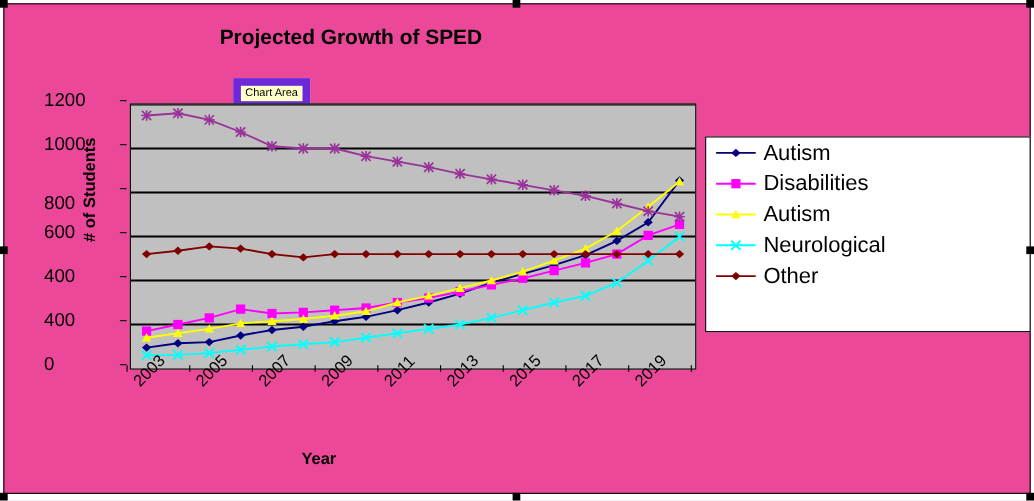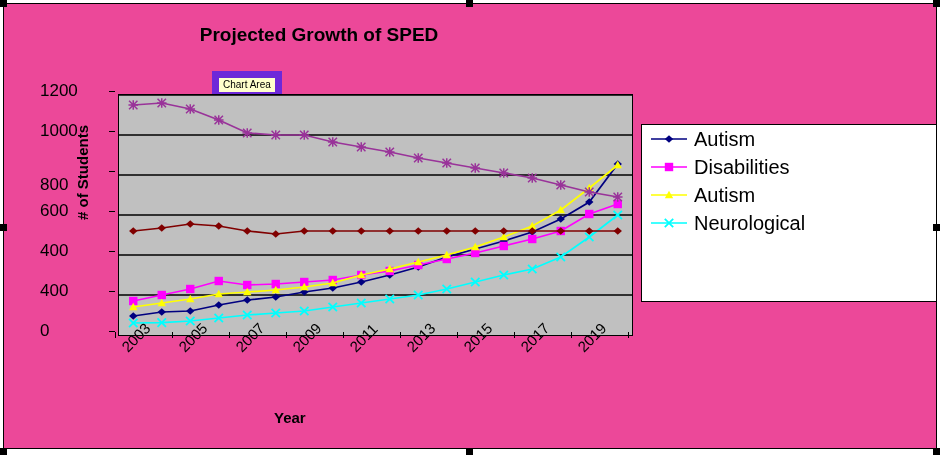--- a/index.html
+++ b/index.html
@@ -227,20 +227,27 @@
               <polygon points="19,2.8 23.2,10.36 14.8,10.36" fill="#ffff00"></polygon>
             </svg></div>
           <div class="legend-label">Autism</div>
         </div>
         <div class="legend-row">
           <div class="legend-swatch"><svg width="38" height="14">
               <line x1="1" y1="7" x2="37" y2="7" stroke="#00ffff" stroke-width="1.7"></line>
               <path d="M14.8,2.8L23.2,11.2M14.8,11.2L23.2,2.8" stroke="#00ffff" stroke-width="1.8" fill="none"></path>
             </svg></div>
           <div class="legend-label">Neurological</div>
+        </div>
+        <div class="legend-row">
+          <div class="legend-swatch"><svg width="38" height="14">
+              <line x1="1" y1="7" x2="37" y2="7" stroke="#800000" stroke-width="1.7"></line>
+              <polygon points="19,3.1999999999999997 23.2,7 19,10.799999999999999 14.8,7" fill="#800000"></polygon>
+            </svg></div>
+          <div class="legend-label">Other</div>
         </div>
       </div>
 
   <div class="ytick-label" style="top: 318px; left: 36px;">0</div>
       <div class="ytick-mark" style="top: 327px; left: 105px;"></div>
       <div class="ytick-label" style="top: 278px; left: 36px;">400</div>
       <div class="ytick-mark" style="top: 287px; left: 105px;"></div>
       <div class="ytick-label" style="top: 238px; left: 36px;">400</div>
       <div class="ytick-mark" style="top: 247px; left: 105px;"></div>
       <div class="ytick-label" style="top: 198px; left: 36px;">600</div>

